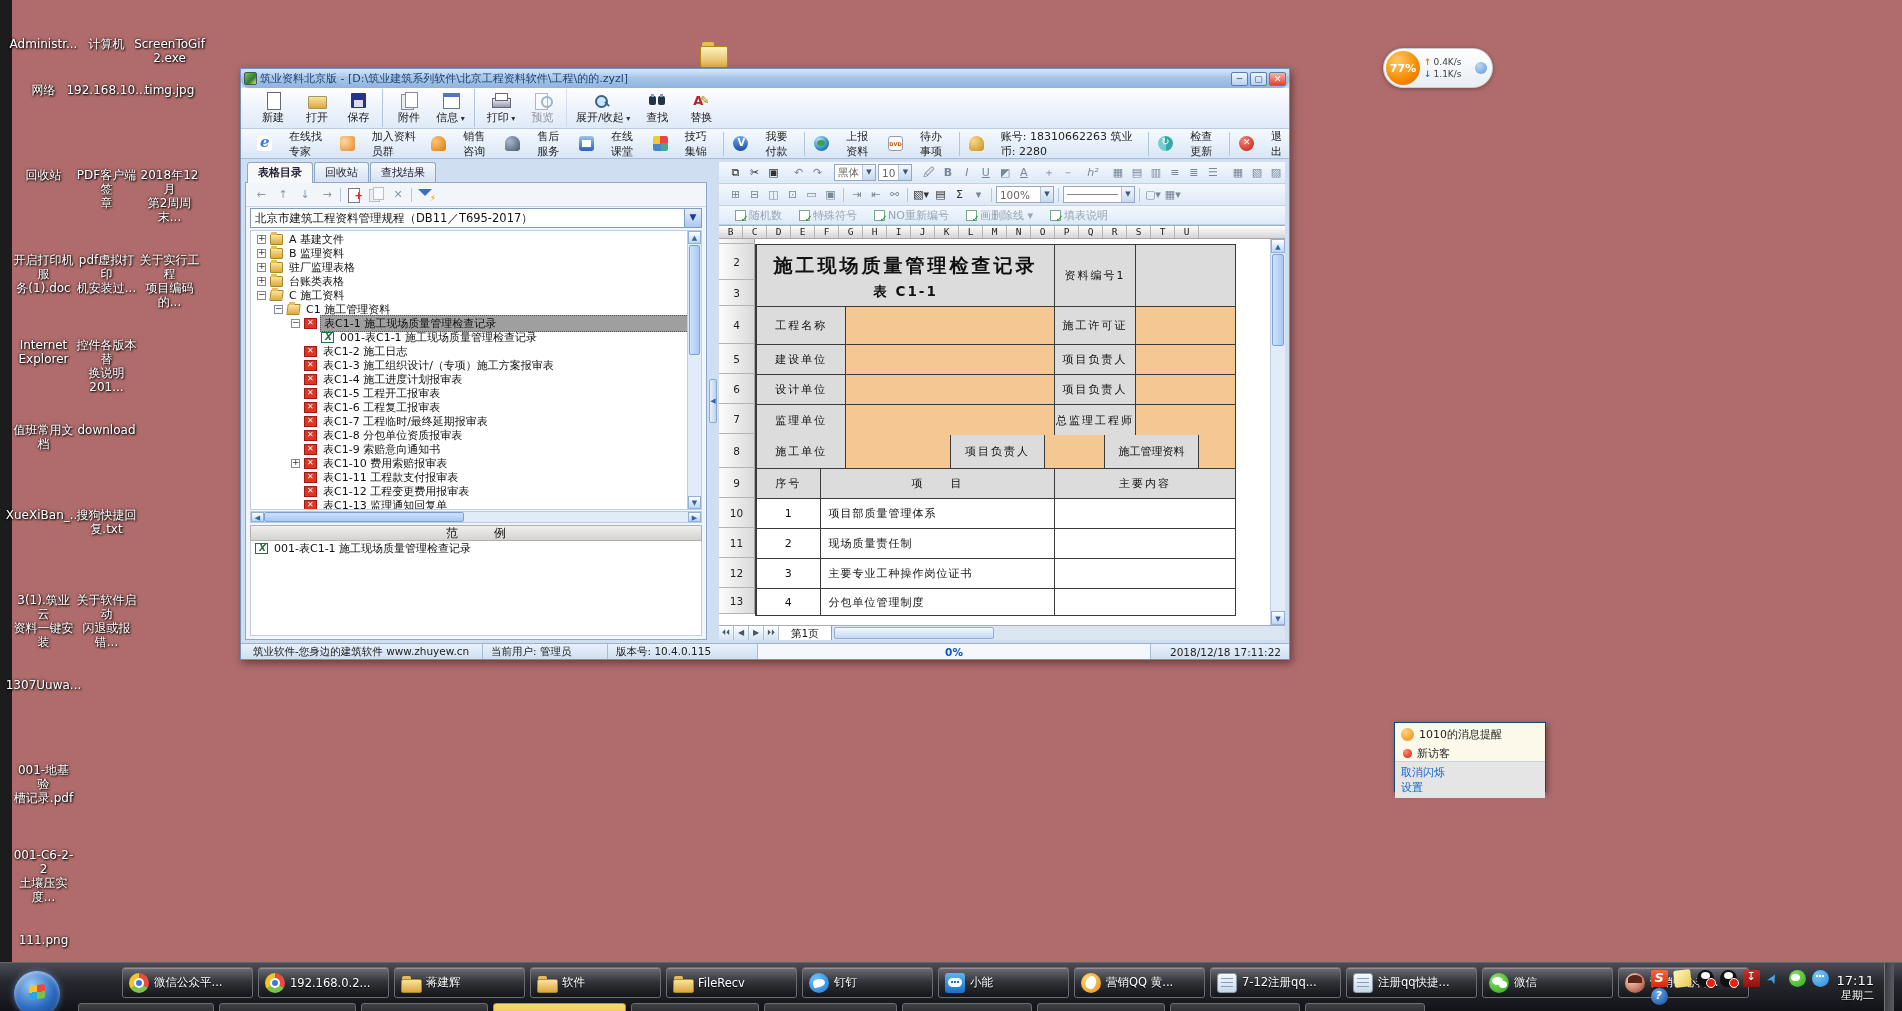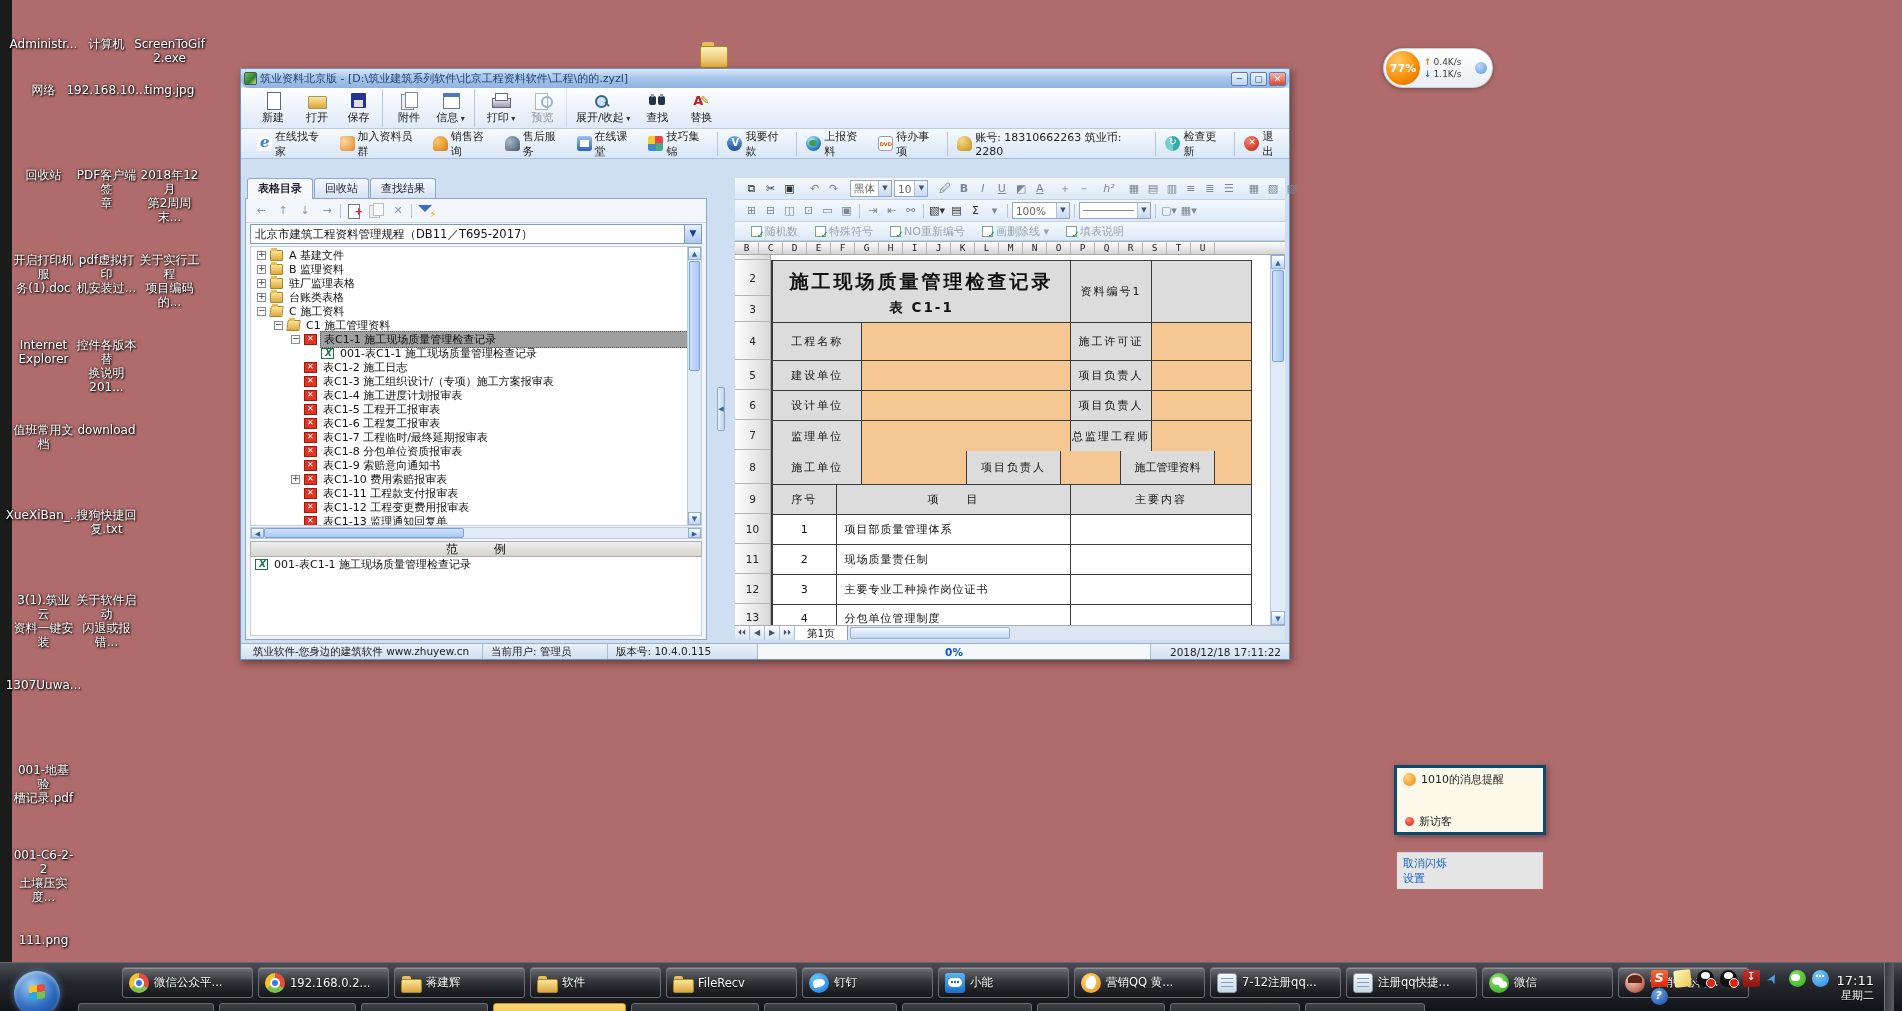--- a/index.html
+++ b/index.html
@@ -61,37 +61,37 @@
   .t1-ico.preview::before{content:"";position:absolute;left:2px;top:1px;width:11px;height:15px;background:#fff;border:1px solid #667;}
   .t1-ico.preview::after{content:"";position:absolute;left:8px;top:4px;width:8px;height:8px;border:2px solid #368;border-radius:50%;}
   .t1-ico.expand::before{content:"";position:absolute;left:2px;top:3px;width:9px;height:9px;border:2px solid #368;border-radius:50%;background:#cfe4fb;}
   .t1-ico.expand::after{content:"";position:absolute;left:11px;top:11px;width:6px;height:2px;background:#368;transform:rotate(45deg);}
   .t1-ico.find::before{content:"";position:absolute;left:2px;top:4px;width:7px;height:9px;background:#234;border-radius:2px;box-shadow:9px 0 0 #234;}
   .t1-ico.find::after{content:"";position:absolute;left:4px;top:2px;width:3px;height:3px;background:#89b;box-shadow:9px 0 0 #89b;}
   .t1-ico.replace::before{content:"A";position:absolute;left:2px;top:1px;font-size:13px;font-weight:bold;color:#b22;}
   .t1-ico.replace::after{content:"✎";position:absolute;left:9px;top:2px;font-size:11px;color:#a80;}
 
   .toolbar2{height:30px;background:linear-gradient(#f6faff,#d9e6f6);border-bottom:1px solid #a8bdd6;display:flex;align-items:center;padding-left:10px;}
-  .t2-item{display:flex;align-items:center;gap:3px;padding:0 6px;font-size:11px;color:#222;height:24px;}
+  .t2-item{display:flex;align-items:center;gap:17px;padding:0 6px;font-size:11px;color:#222;height:24px;}
   .t2-item.sep-true{border-right:1px solid #b4c6dc;margin-right:3px;padding-right:9px;}
   .t2-ico{width:15px;height:15px;border-radius:3px;position:relative;flex:0 0 15px;}
   .t2-ico.ie{background:#fff;}.t2-ico.ie::before{content:"e";position:absolute;left:3px;top:-3px;font-family:"DejaVu Serif",serif;font-style:italic;font-weight:bold;font-size:15px;color:#3b7de0;}
   .t2-ico.group{background:radial-gradient(circle at 30% 35%,#ffd9a0,#e08830);}
   .t2-ico.sales{background:radial-gradient(circle at 30% 35%,#ffc66e,#d87a10);border-radius:50% 50% 20% 20%;}
   .t2-ico.service{background:radial-gradient(circle at 30% 35%,#aab8cc,#45586e);border-radius:50% 50% 20% 20%;}
   .t2-ico.class{background:linear-gradient(#9cc2f0,#2a62b8);}.t2-ico.class::before{content:"";position:absolute;left:3px;top:4px;right:3px;height:7px;background:#fff;}
   .t2-ico.tips{background:conic-gradient(#e44 0 25%,#4a8 0 50%,#48c 0 75%,#ec3 0);border-radius:2px;}
   .t2-ico.pay{background:linear-gradient(#6fa8e8,#1c4f9c);border-radius:50%;}.t2-ico.pay::before{content:"V";position:absolute;left:4px;top:1px;color:#fff;font-size:10px;font-weight:bold;}
   .t2-ico.upload{background:radial-gradient(circle at 35% 30%,#bfe8ff,#2f8ac4 60%,#15507e);border-radius:50%;}.t2-ico.upload::after{content:"";position:absolute;left:3px;top:4px;width:8px;height:6px;background:#3f9e4e;border-radius:50%;}
   .t2-ico.todo{background:#fff;border:1px solid #99a;}.t2-ico.todo::before{content:"DVD";position:absolute;left:0;top:4px;width:13px;font-size:5px;color:#c50;text-align:center;font-weight:bold;}
   .t2-ico.account{background:radial-gradient(circle at 30% 30%,#f6d98a,#c89018);border-radius:50% 50% 25% 25%;}
   .t2-ico.update{background:conic-gradient(#3aa 0 50%,#7cc 0);border-radius:50%;}.t2-ico.update::before{content:"↻";position:absolute;left:3px;top:0;color:#fff;font-size:10px;}
   .t2-ico.exit{background:radial-gradient(circle at 35% 30%,#f08878,#c41808);border-radius:50%;}.t2-ico.exit::before{content:"✕";position:absolute;left:4px;top:1px;color:#fff;font-size:9px;font-weight:bold;}
 
-  .main{flex:1;display:flex;padding:3px 4px;gap:8px;min-height:0;margin-top:16px;}
+  .main{flex:1;display:flex;padding:3px 4px;gap:0;min-height:0;}
 
   
   .left-panel{width:462px;display:flex;flex-direction:column;min-height:0;}
   .tabs-row{height:20px;display:flex;align-items:flex-end;gap:1px;padding-left:2px;}
   .tab{font-size:11px;padding:2px 10px 2px;background:linear-gradient(#f4f8fd,#d6e2f2);border:1px solid #8fa8c8;border-bottom:none;border-radius:3px 3px 0 0;color:#223;}
   .tab.active{background:#f6f8fa;font-weight:bold;position:relative;top:1px;padding-bottom:3px;}
   .lp-body{flex:1;border:1px solid #8fa8c8;background:#f2f6fb;display:flex;flex-direction:column;min-height:0;}
   .lp-nav{height:24px;display:flex;align-items:center;gap:4px;padding:0 6px;border-bottom:1px solid #c8d6e8;}
   .nav-ico{width:18px;height:16px;text-align:center;font-size:11px;line-height:16px;color:#8a97a8;}
   .nav-sep{width:1px;height:14px;background:#b4c6dc;}
@@ -190,22 +190,22 @@
   .pg-track .thumb{position:absolute;left:2px;top:1px;bottom:1px;width:160px;background:linear-gradient(#f4f9ff,#c2d8f4);border:1px solid #90aed6;border-radius:2px;}
 
   
   .statusbar{height:16px;background:linear-gradient(#e9f1fa,#cfdff1);border-top:1px solid #9ab0c8;display:flex;align-items:stretch;font-size:10.5px;color:#222;}
   .sb-seg{border-right:1px solid #a8bccf;display:flex;align-items:center;padding:0 8px;white-space:nowrap;overflow:hidden;}
   .sb-logo{width:242px;padding-left:12px;}.sb-user{width:125px;}.sb-ver{width:150px;}
   .sb-progress{flex:1;position:relative;background:#f4f8fc;justify-content:center;color:#0a50c8;font-weight:bold;}
   .sb-time{width:138px;justify-content:flex-end;border-right:none;}
 
   
-  .popup{position:absolute;left:1394px;top:765px;width:152px;height:70px;background:#fdf9ea;border:3px solid #0c4a6e;
-    box-shadow:2px 2px 6px rgba(0,0,0,.35);z-index:8;font-size:11px;display:flex;flex-direction:column;gap:23px;}
+  .popup{position:absolute;left:1394px;top:722px;width:152px;height:70px;background:#fdf9ea;border:1px solid #0c4a6e;
+    box-shadow:2px 2px 6px rgba(0,0,0,.35);z-index:8;font-size:11px;display:flex;flex-direction:column;}
   .pop-row{display:flex;align-items:center;gap:5px;padding:4px 6px 0;color:#222;}
   .pop-ico-msg{width:13px;height:13px;border-radius:50%;background:radial-gradient(circle at 35% 30%,#ffd27a,#e88a10);flex:0 0 13px;}
   .pop-ico-dot{width:9px;height:9px;border-radius:50%;background:radial-gradient(circle at 35% 30%,#ff8a7a,#d81808);flex:0 0 9px;margin-left:2px;}
   .pop-foot{margin-top:auto;background:#e5e5e5;border-top:1px solid #c2d4e6;display:flex;justify-content:space-between;padding:3px 6px;color:#1464c8;flex-direction:column;}
 
   
   .taskbar{position:absolute;left:0;bottom:0;width:1902px;height:49px;background:linear-gradient(#4a4d55,#26282e 40%,#121318);
     border-top:1px solid #62656c;z-index:10;overflow:hidden;}
   .start-orb{position:absolute;left:14px;top:8px;width:46px;height:46px;border-radius:50%;
     background:radial-gradient(circle at 38% 30%,#9cc8f0,#2a6ac0 55%,#123a78);box-shadow:inset 0 2px 4px rgba(255,255,255,.5),0 0 6px rgba(120,180,255,.5);}

